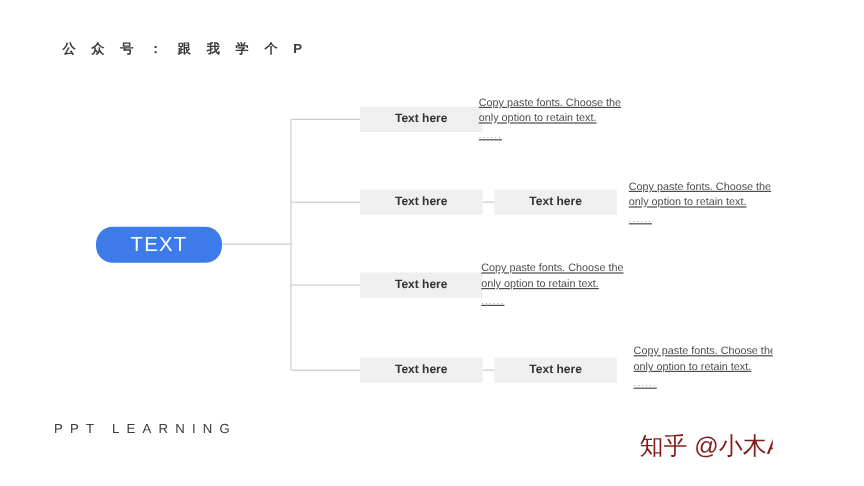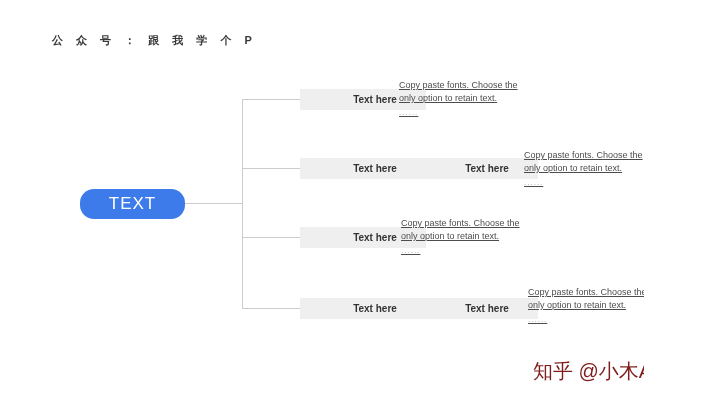--- a/index.html
+++ b/index.html
@@ -26,21 +26,21 @@
   }
   .line{
     position:absolute;background:#cccccc;
   }
   .node-box{
     position:absolute;
     width:102px;height:21px;
     background:#efefef;
     color:#333333;
     font-size:10px;font-weight:bold;
-    display:flex;align-items:center;justify-content:center;padding-left:24px;
+    display:flex;align-items:center;justify-content:center;
   }
   .desc{
     position:absolute;
     width:124px;
     text-align:left;
     font-size:9px;line-height:13px;
     color:#4d4d4d;
     text-decoration:underline;
   }
   .desc .ellipsis{
@@ -113,16 +113,17 @@
     <span>Text here</span>
   </div>
   <div class="node-box" style="left:412px;top:298px;">
     <span>Text here</span>
   </div>
   <div class="desc" style="left:528px;top:286px;">
     <span>Copy paste fonts. Choose the only option to retain text.</span>
     <span class="ellipsis">......</span>
   </div>
 
+  <div class="footer-text">PPT LEARNING</div>
 
   <div class="watermark">知乎 @小木Arvin</div>
 
 </div>
 
 </body></html>

